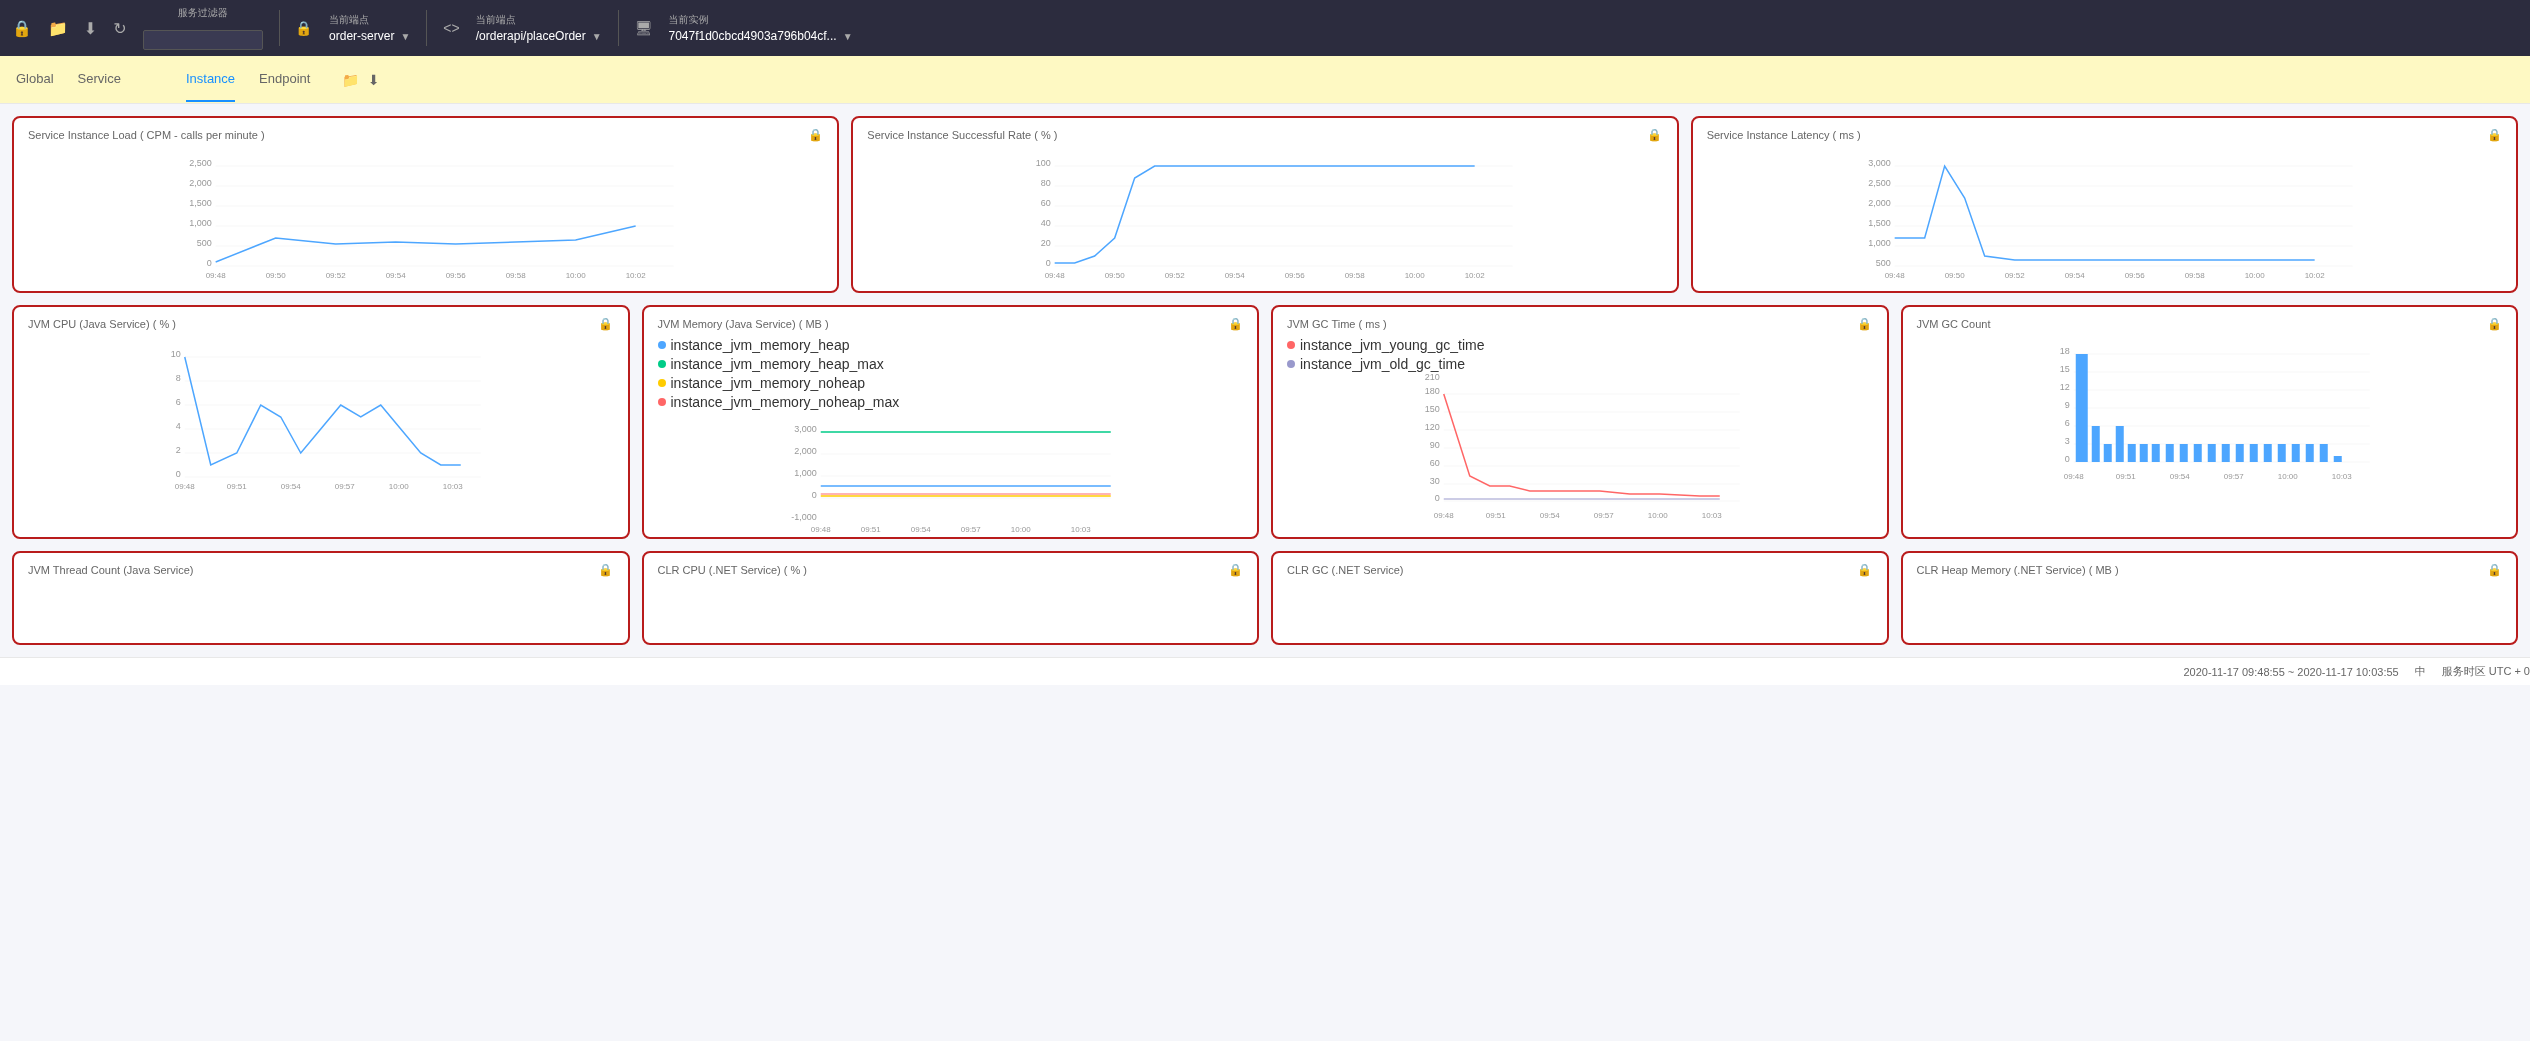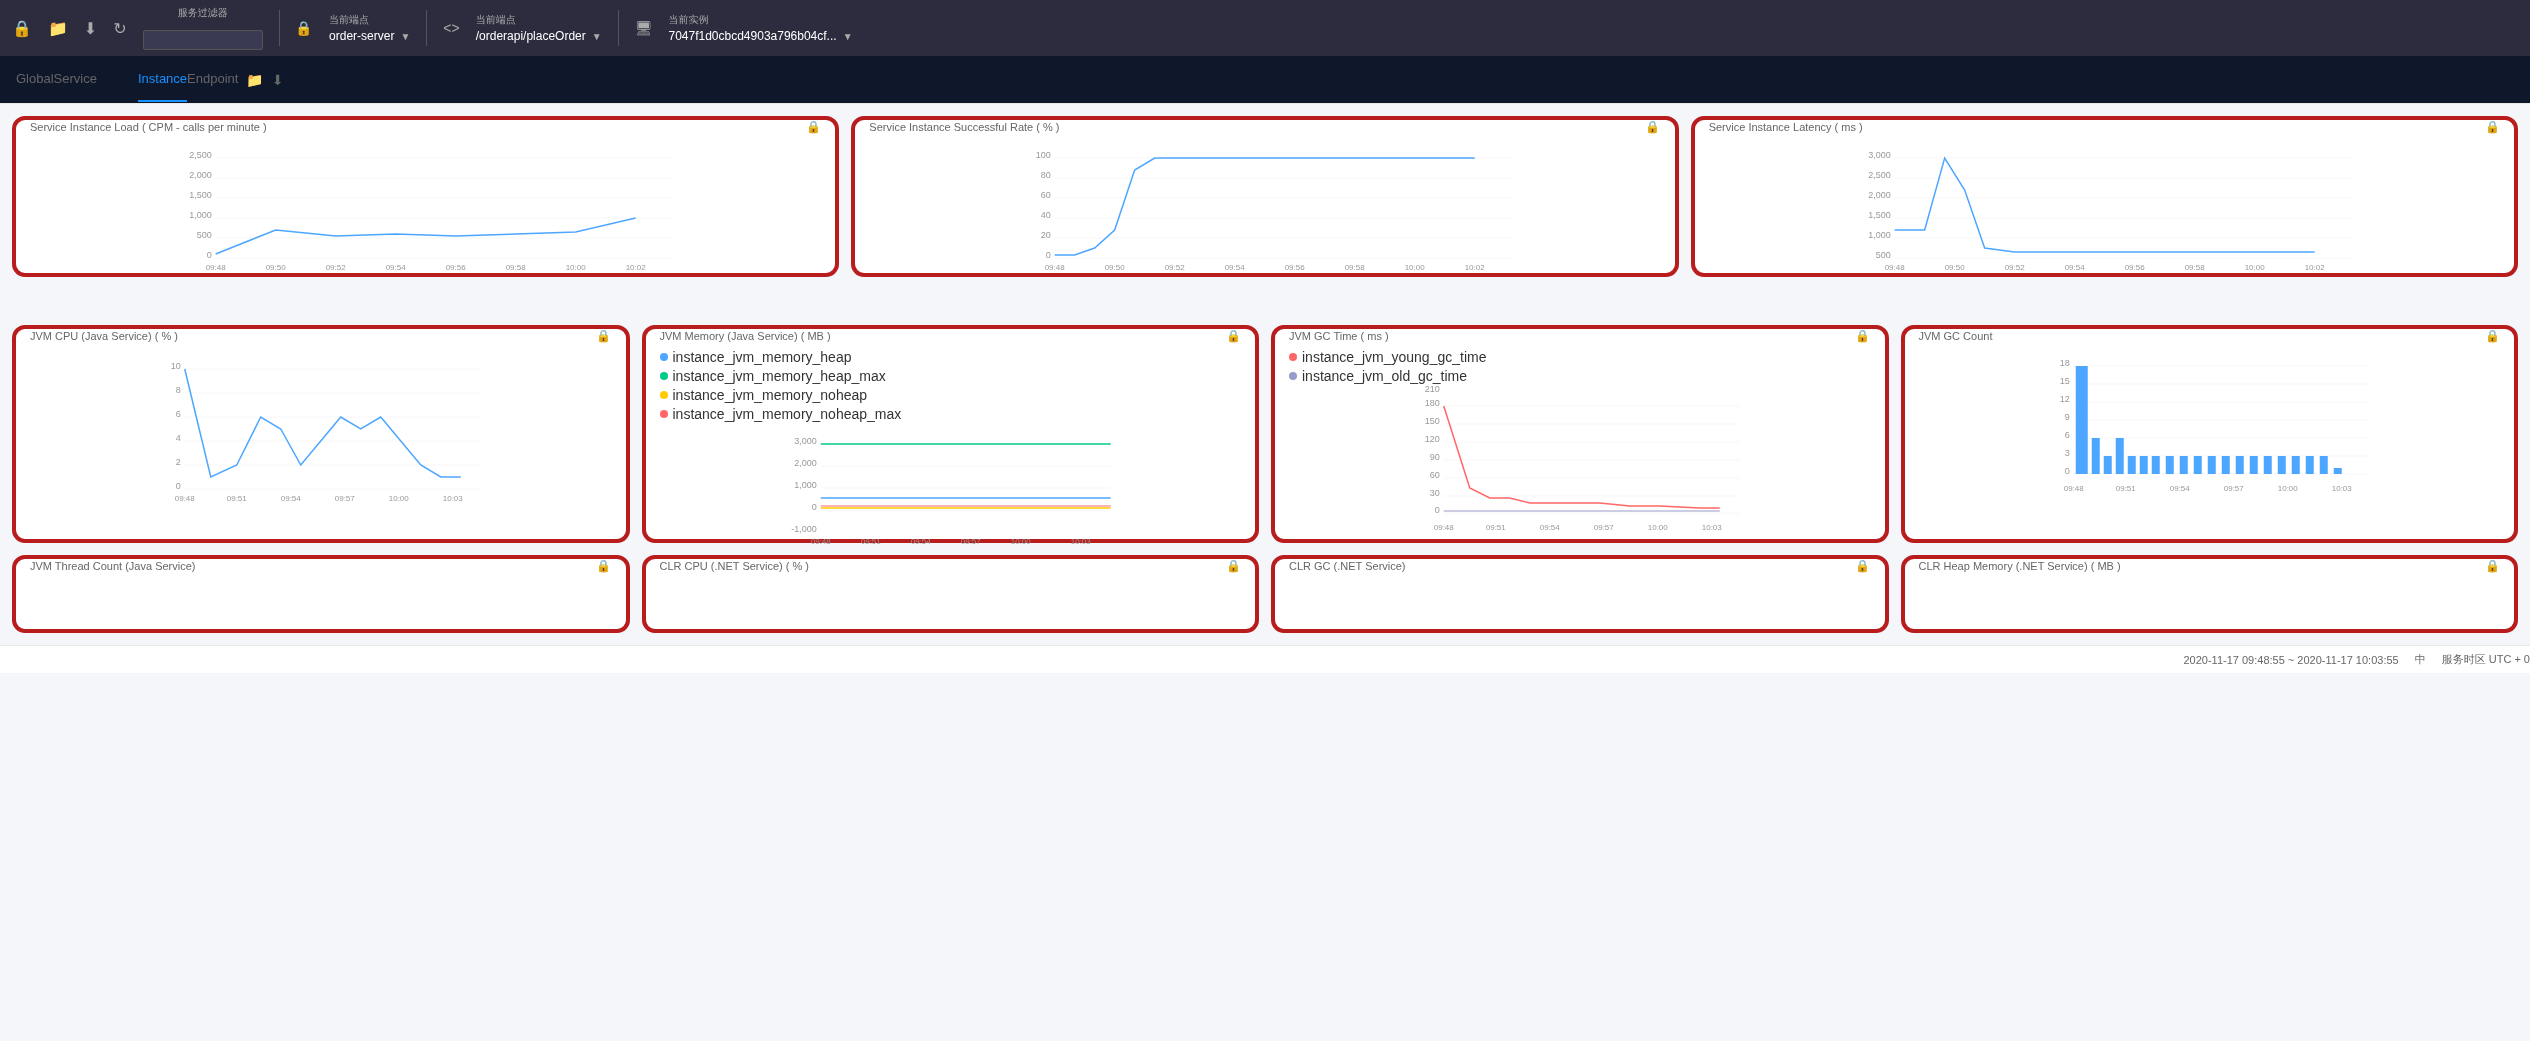--- a/index.html
+++ b/index.html
@@ -64,26 +64,27 @@
       color: #aaa;
       font-size: 10px;
     }
     .toolbar-icon-small {
       color: #aaa;
       font-size: 14px;
     }
 
     
     .nav-tabs {
-      background: #0f172a;
+      background: #fef9c3;
       border-bottom: 1px solid #e8e8e8;
       display: flex;
       align-items: center;
       padding: 0 16px;
       height: 48px;
+      gap: 24px;
     }
     .nav-tab {
       font-size: 13px;
       color: #666;
       cursor: pointer;
       padding: 14px 0;
       border-bottom: 2px solid transparent;
     }
     .nav-tab.active {
       color: #1890ff;
@@ -111,33 +112,32 @@
 
     .row-3 {
       display: grid;
       grid-template-columns: 1fr 1fr 1fr;
       gap: 12px;
     }
     .row-4 {
       display: grid;
       grid-template-columns: 1fr 1fr 1fr 1fr;
       gap: 12px;
-      margin-top: 36px;
     }
     .row-4-bottom {
       display: grid;
       grid-template-columns: 1fr 1fr 1fr 1fr;
       gap: 12px;
     }
 
     .chart-card {
       background: #fff;
-      border: 4px solid #b91c1c;
-      border-radius: 13px;
-      padding: 0 14px;
+      border: 2px solid #b91c1c;
+      border-radius: 8px;
+      padding: 10px 14px;
     }
     .chart-card-header {
       display: flex;
       justify-content: space-between;
       align-items: center;
       margin-bottom: 6px;
     }
     .chart-card-title {
       font-size: 11px;
       color: #666;

